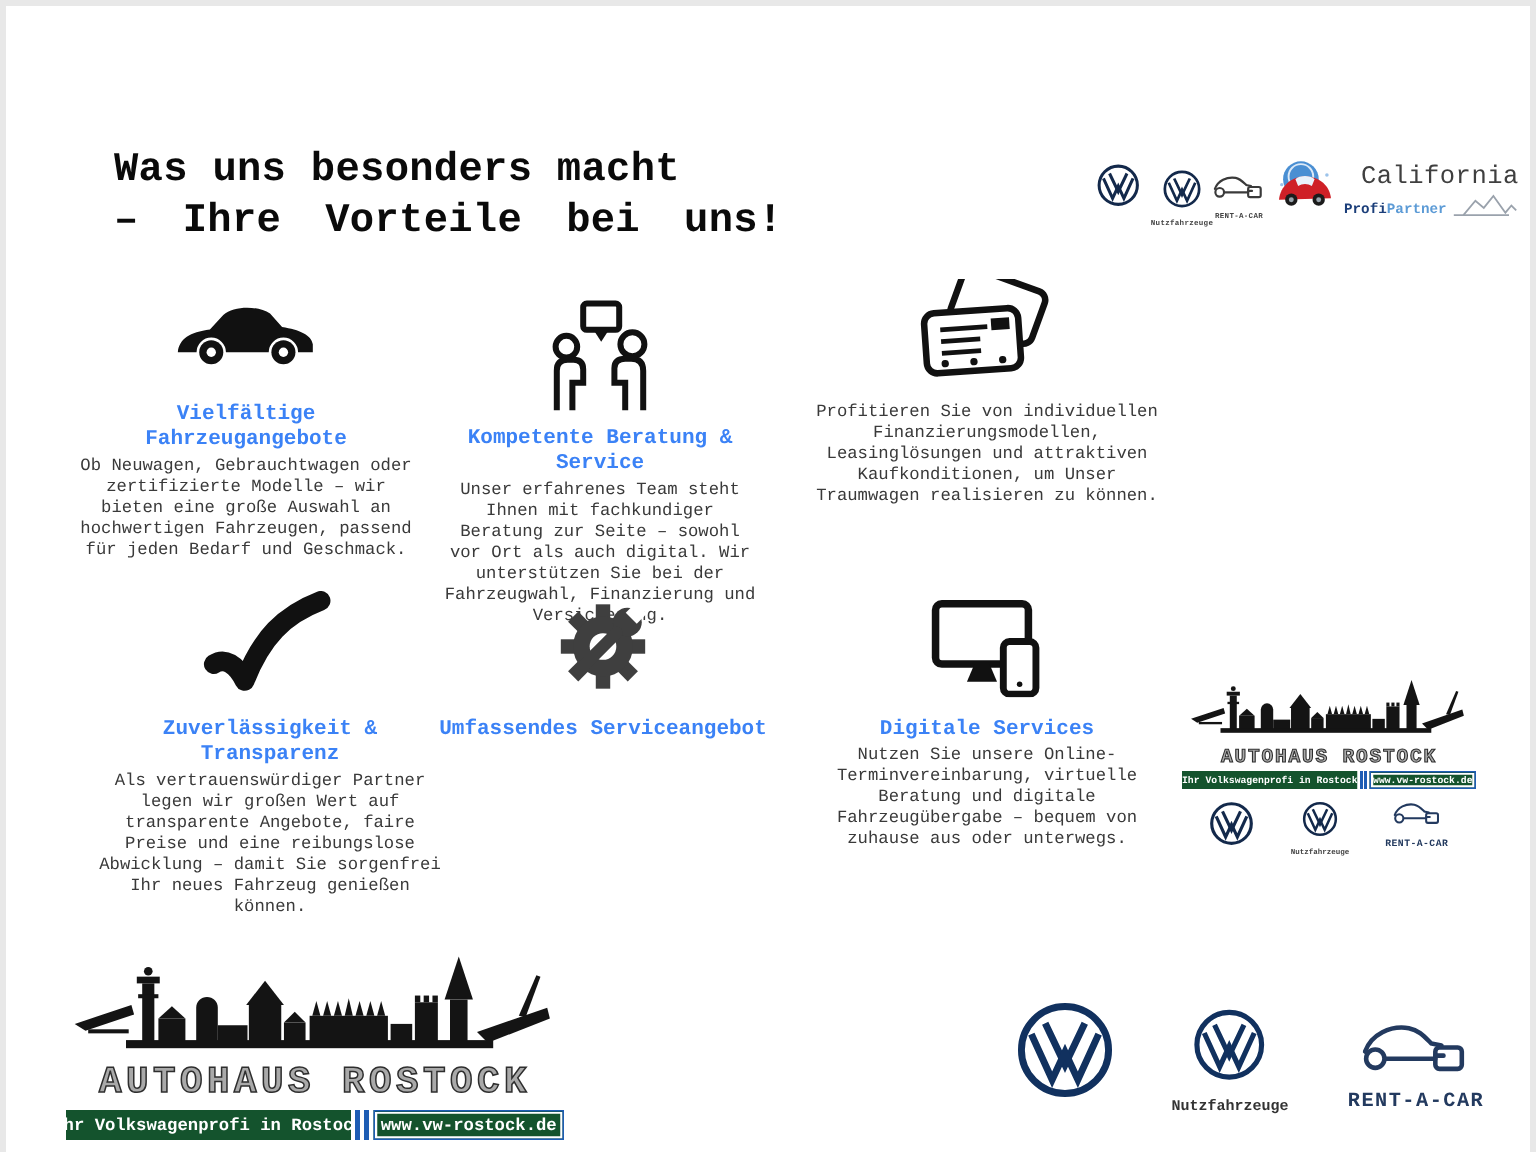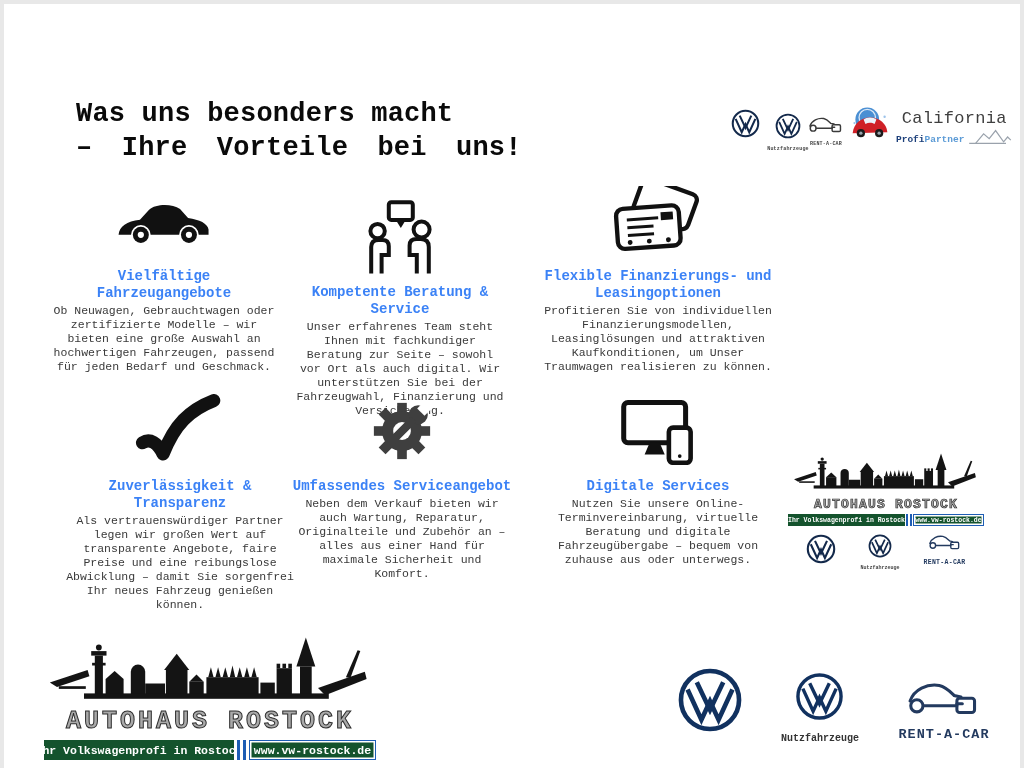--- a/index.html
+++ b/index.html
@@ -11,21 +11,21 @@
          font-size:27px;line-height:1.25;letter-spacing:.2px}
   .title .l2{word-spacing:13px}
 
   
   .h-item{position:absolute;text-align:center}
   .h-vw1{left:727px;top:105px;color:#13294b}
   .h-vw2{left:761px;top:109px;width:46px;color:#13294b}
   .h-vw2 .tiny,.h-rent .tiny{font-size:5px;font-weight:bold;color:#444;margin-top:2px;letter-spacing:.2px}
   .h-rent{left:801px;top:112px;width:42px;color:#3a3a3a}
   .h-beetle{left:845px;top:101px}
-  .h-cal{left:892px;top:105px;text-align:center}
+  .h-cal{left:892px;top:105px;text-align:right}
   .cal-name{font-size:17px;color:#3f3f3f;letter-spacing:.3px}
   .cal-sub{display:flex;align-items:flex-end;margin-top:1px}
   .cal-sub .profi{font-size:9.5px;font-weight:bold;color:#1c3f7a}
   .cal-sub .partner{font-size:9.5px;font-weight:bold;color:#5c9bd6}
   .cal-sub svg{margin-left:4px}
 
   
   .feature{position:absolute;text-align:center}
   .icon-box{height:82px;display:flex;align-items:center;justify-content:center;margin-bottom:6px}
   .fh{font-size:14px;font-weight:bold;color:#3b82f6;margin:0 auto 2px;line-height:1.2}
@@ -270,21 +270,20 @@
     <h3 class="fh">Kompetente Beratung &amp; Service</h3>
     <p class="fb">Unser erfahrenes Team steht Ihnen mit fachkundiger Beratung zur Seite – sowohl vor Ort als auch digital. Wir unterstützen Sie bei der Fahrzeugwahl, Finanzierung und Versicherung.</p>
   </section>
 
   <section class="feature f3">
     <div class="icon-box">
       <svg width="96" height="70">
           <use href="#sym-finance"></use>
         </svg>
     </div>
-    <h3 class="fh">Flexible Finanzierungs- und Leasingoptionen</h3>
     <p class="fb">Profitieren Sie von individuellen Finanzierungsmodellen, Leasinglösungen und attraktiven Kaufkonditionen, um Unser Traumwagen realisieren zu können.</p>
   </section>
 
 
   <section class="feature f5">
     <div class="icon-box">
       <svg width="94" height="75">
           <use href="#sym-check"></use>
         </svg>
     </div>
@@ -292,21 +291,20 @@
     <p class="fb">Als vertrauenswürdiger Partner legen wir großen Wert auf transparente Angebote, faire Preise und eine reibungslose Abwicklung – damit Sie sorgenfrei Ihr neues Fahrzeug genießen können.</p>
   </section>
 
   <section class="feature f6">
     <div class="icon-box">
       <svg width="74" height="74">
           <use href="#sym-gear"></use>
         </svg>
     </div>
     <h3 class="fh">Umfassendes Serviceangebot</h3>
-    <p class="fb">Neben dem Verkauf bieten wir auch Wartung, Reparatur, Originalteile und Zubehör an – alles aus einer Hand für maximale Sicherheit und Komfort.</p>
   </section>
 
   <section class="feature f7">
     <div class="icon-box">
       <svg width="92" height="68">
           <use href="#sym-digital"></use>
         </svg>
     </div>
     <h3 class="fh">Digitale Services</h3>
     <p class="fb">Nutzen Sie unsere Online-Terminvereinbarung, virtuelle Beratung und digitale Fahrzeugübergabe – bequem von zuhause aus oder unterwegs.</p>

